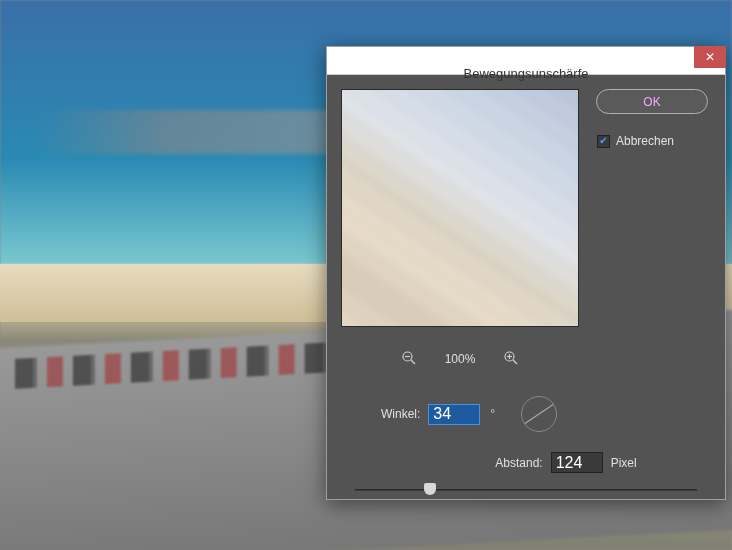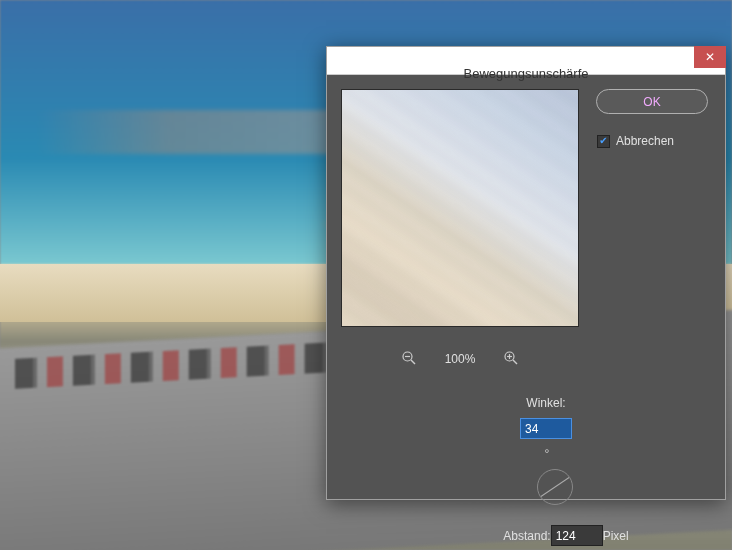--- a/index.html
+++ b/index.html
@@ -165,29 +165,28 @@
     position: relative;
     cursor: pointer;
   }
   .mag svg { display:block; }
   .angle-row {
     margin-top: 30px;
     display: flex;
     align-items: center;
     gap: 8px;
     padding-left: 40px;
-    flex-direction: column;
   }
   .num-input {
     width: 52px;
     height: 21px;
     background: #3a3a3a;
     border: 1px solid #222;
     color: #fff;
-    font-size: 12px;
+    font-size: 16px;
     padding: 0 4px;
     text-align: left;
   }
   .num-input.selected {
     border: 1px solid #4a90e2;
     background: #1e5a9e;
     color: #fff;
   }
   .deg { color: #ccc; font-size: 12px; margin-left: 2px; }
   .angle-dial {
@@ -203,20 +202,21 @@
     position: absolute;
     left: 50%; top: 50%;
     width: 34px; height: 1px;
     background: #aaa;
     transform: translate(-50%,-50%) rotate(-34deg);
   }
   .dist-row {
     margin-top: 20px;
     display: flex;
     align-items: center;
+    gap: 8px;
     justify-content: center;
     padding-left: 80px;
   }
   .slider {
     margin-top: 10px;
     height: 14px;
     position: relative;
     margin-left: 14px;
     margin-right: 14px;
   }

